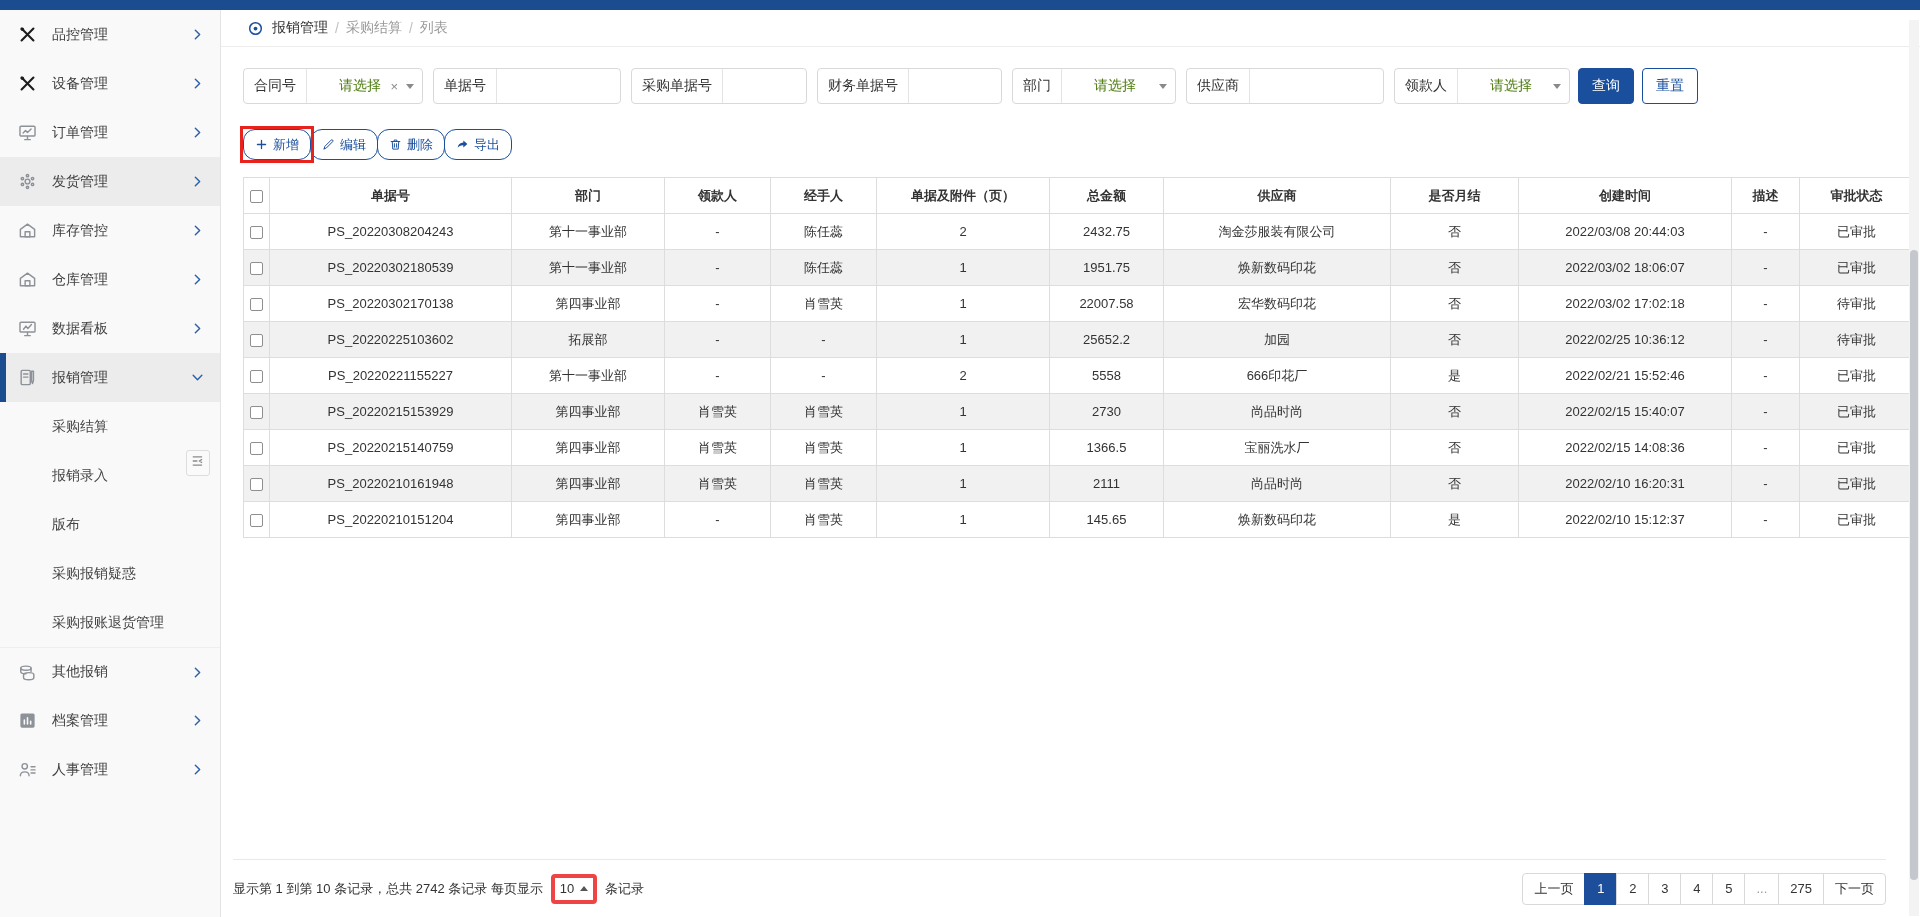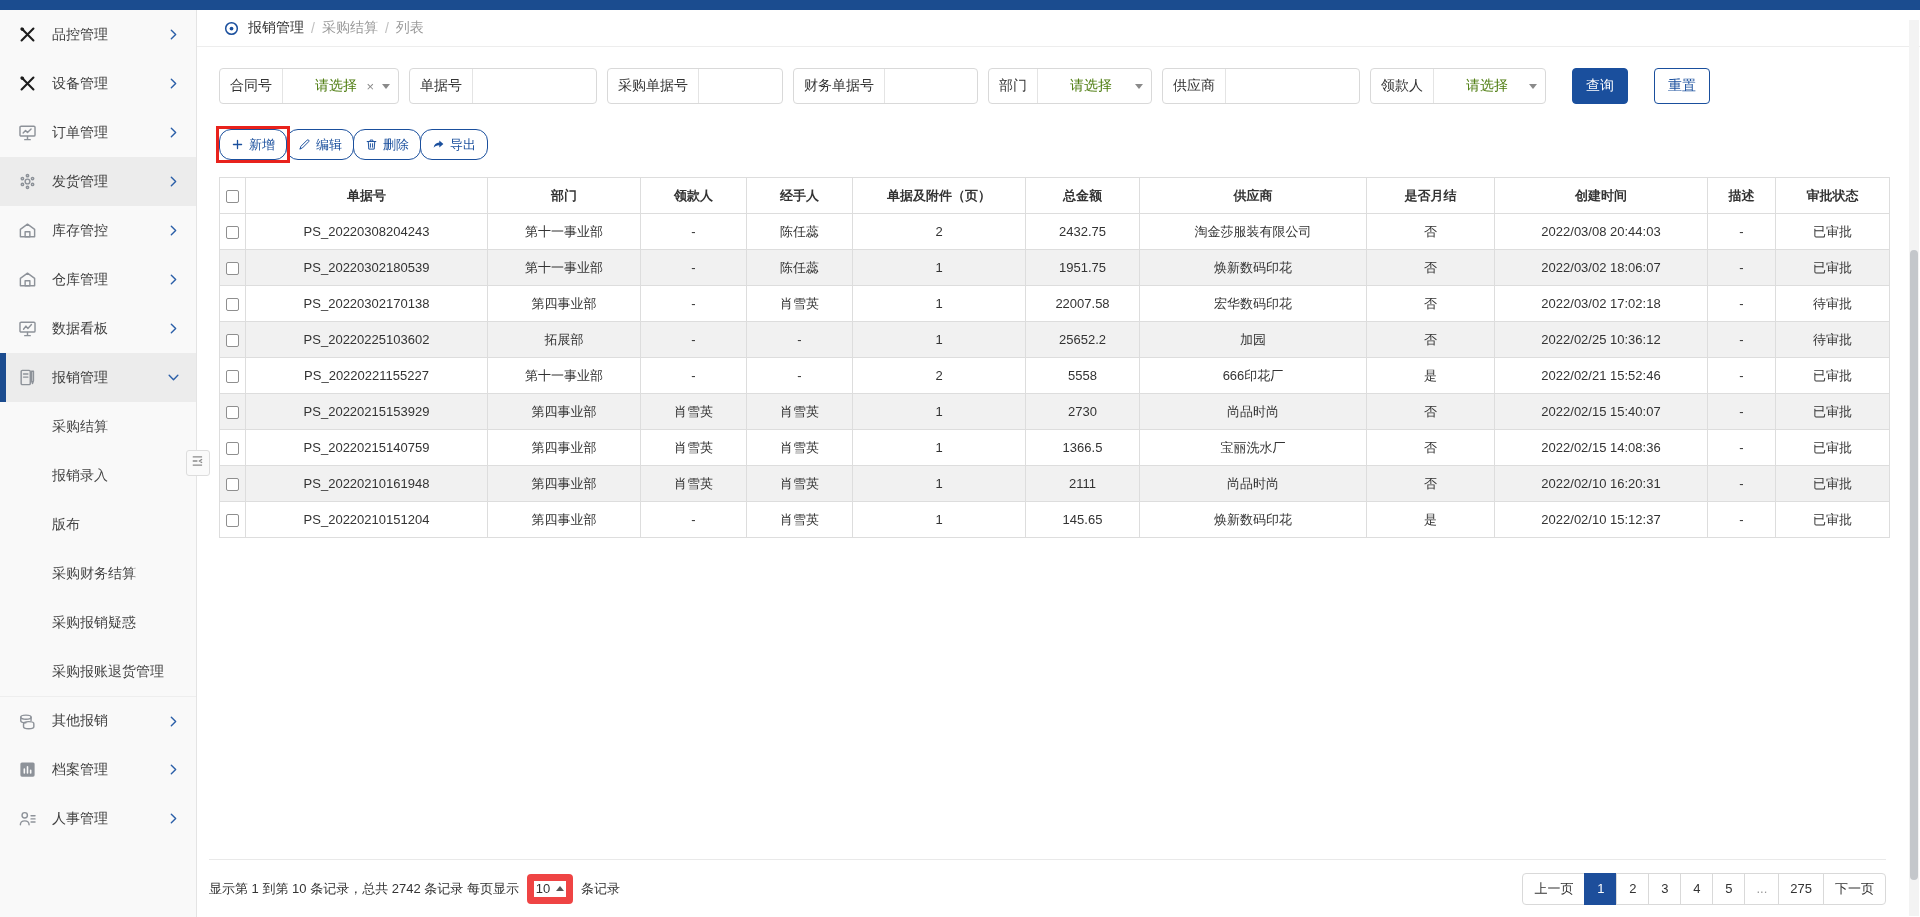--- a/index.html
+++ b/index.html
@@ -3,21 +3,21 @@
 <meta charset="utf-8">
 <style>
   * { box-sizing: border-box; margin: 0; padding: 0; }
   html,body { width:1920px; height:917px; overflow:hidden;
     font-family:"Liberation Sans","DejaVu Sans",sans-serif; background:#fff; }
 
   .topbar { height:10px; background:#1b4c8f; width:100%; }
   .app { display:flex; height:907px; position:relative; }
 
   
-  .sidebar { width:197px; flex-shrink:0; background:#f9f9f9; border-right:1px solid #e4e4e4; overflow:hidden; }
+  .sidebar { width:221px; flex-shrink:0; background:#f9f9f9; border-right:1px solid #e4e4e4; overflow:hidden; }
   .side-item { height:49px; display:flex; align-items:center; padding:0 16px 0 18px;
     font-size:14px; color:#3f3f3f; cursor:pointer; }
   .side-item .icn { width:19px; height:19px; margin-right:15px; color:#8d9299; flex-shrink:0; display:flex; }
   .side-item .icn svg { width:100%; height:100%; }
   .side-item.dark .icn { color:#1c1c1c; }
   .side-item .chev { margin-left:auto; color:#2b5fa8; display:flex; }
   .side-item.highlight { background:#ececec; }
   .side-item.active { background:#ececec; border-left:6px solid #1b4c8f; padding-left:12px; }
   .side-sub { height:49px; display:flex; align-items:center; padding-left:52px;
     font-size:14px; color:#454545; cursor:pointer; background:#f9f9f9; }
@@ -30,21 +30,21 @@
 
   
   .content { flex:1; position:relative; background:#fff; }
   .breadcrumb-bar { height:37px; display:flex; align-items:center; gap:7px;
     padding-left:27px; border-bottom:1px solid #ededed; font-size:14px; }
   .breadcrumb-bar .pin { display:flex; margin-right:2px; }
   .crumb { color:#9a9a9a; } .crumb.first { color:#333; }
   .crumb-sep { color:#c0c0c0; }
 
   
-  .filters { display:flex; align-items:center; gap:26px; margin:21px 0 0 22px; }
+  .filters { display:flex; align-items:center; gap:8px; margin:21px 0 0 22px; }
   .fgroup { display:flex; align-items:stretch; height:36px; border:1px solid #d9d9d9;
     border-radius:4px; background:#fff; font-size:14px; overflow:hidden; }
   .flabel { display:flex; align-items:center; padding:0 10px; color:#333; white-space:nowrap; }
   .fctl { display:flex; align-items:center; border-left:1px solid #e4e4e4; padding:0 8px; flex:1; min-width:0; }
   .fctl input { border:none; outline:none; width:100%; height:100%; font-size:14px;
     font-family:inherit; background:transparent; }
   .ph { color:#4d7c0f; flex:1; white-space:nowrap; overflow:hidden;margin-left:24px; }
   .clear-x { color:#8a8a8a; font-size:13px; padding:0 3px; cursor:pointer; }
   .caret { width:0; height:0; border-left:4px solid transparent; border-right:4px solid transparent;
     border-top:5px solid #8a8a8a; margin-left:5px; flex-shrink:0; }
@@ -72,21 +72,21 @@
   tbody tr:nth-child(even) td { background:#f1f1f1; }
   .cbx { width:13px; height:13px; border:1px solid #8f8f8f; border-radius:2px;
     background:#fff; display:inline-block; vertical-align:middle; cursor:pointer; }
 
   
   .footer { position:absolute; left:12px; right:34px; bottom:0; height:58px;
     border-top:1px solid #e9e9e9; display:flex; align-items:center;
     justify-content:space-between; font-size:13px; color:#333; background:#fff; }
   .summary { display:flex; align-items:center; gap:8px; }
   .pagesize { display:inline-flex; align-items:center; justify-content:center; gap:6px;
-    width:46px; height:30px; border:7px solid #ef4444; border-radius:4px; cursor:pointer; }
+    width:46px; height:30px; border:4px solid #ef4444; border-radius:4px; cursor:pointer; }
   .tri-up { width:0; height:0; border-left:4px solid transparent; border-right:4px solid transparent;
     border-bottom:5px solid #555; }
   .pagination { display:flex; }
   .pg { min-width:33px; height:32px; display:flex; align-items:center; justify-content:center;
     padding:0 11px; border:1px solid #d9d9d9; background:#fff; color:#333;
     font-size:13px; margin-left:-1px; cursor:pointer; }
   .pg:first-child { border-radius:4px 0 0 4px; margin-left:0; }
   .pg:last-child { border-radius:0 4px 4px 0; }
   .pg.active { background:#1d4e9b; border-color:#1d4e9b; color:#fff; }
   .pg.ellipsis { color:#999; cursor:default; }
@@ -223,23 +223,20 @@
           </span>
         </div>
         <div class="side-sub">
           <span>采购结算</span>
         </div>
         <div class="side-sub">
           <span>报销录入</span>
         </div>
         <div class="side-sub">
           <span>版布</span>
-        </div>
-        <div class="side-sub">
-          <span>采购财务结算</span>
         </div>
         <div class="side-sub">
           <span>采购报销疑惑</span>
         </div>
         <div class="side-sub">
           <span>采购报账退货管理</span>
         </div>
         <div class="side-item after-sub">
           <span class="icn">
             <svg viewBox="0 0 24 24" fill="none" stroke="currentColor" stroke-width="1.8" stroke-linecap="round" stroke-linejoin="round">

